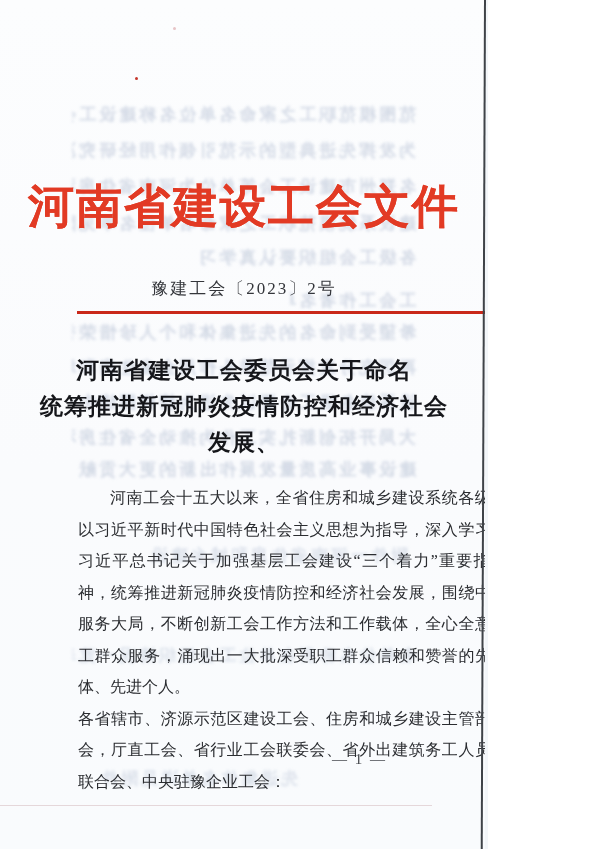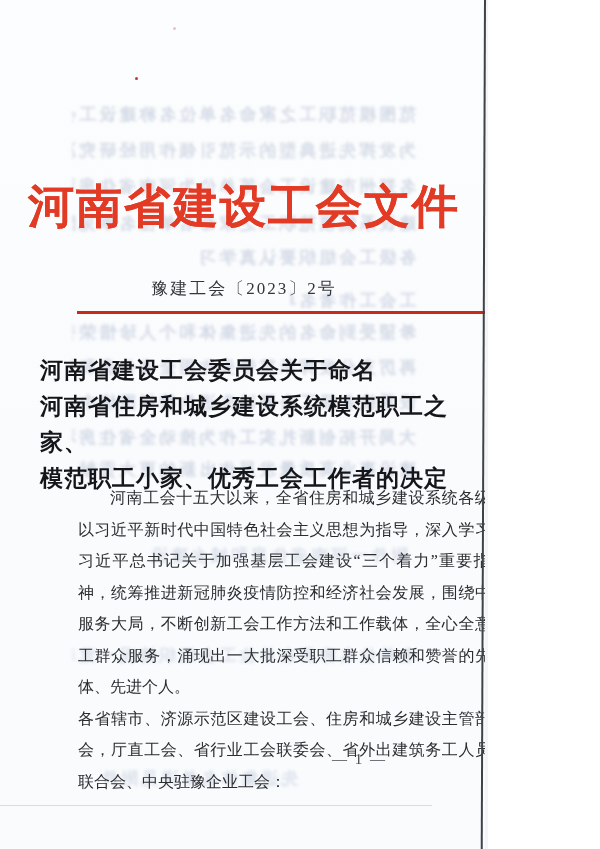--- a/index.html
+++ b/index.html
@@ -50,20 +50,21 @@
     color:#34363b;
   }
   .red-rule{
     position:absolute;z-index:2;top:311px;left:77px;width:447px;height:3px;
     background:#c9281a;
   }
 
   
   .doc-title{
     position:absolute;z-index:2;top:353px;left:40px;right:40px;
+    text-align:center;
     font-size:23px;font-weight:700;line-height:36px;letter-spacing:1px;
     color:#15161a;
   }
 
   
   .body-text{
     position:absolute;z-index:2;top:482px;left:78px;width:446px;
     font-size:16px;line-height:31.5px;
     color:#2b2d31;
     text-align:justify;
@@ -116,22 +117,21 @@
     <div class="bleed-line">名单位名称所在单位工会组织情况一览表如下</div>
     <div class="bleed-line">先进集体名单详见附件</div>
   </div>
 
   <div class="red-title">河南省建设工会文件</div>
   <div class="doc-number">豫建工会〔2023〕2号</div>
   <div class="red-rule"></div>
 
   <div class="doc-title">
     <div class="doc-title-line">河南省建设工会委员会关于命名</div>
-    <div class="doc-title-line">河南省住房和城乡建设系统模范职工之家、</div>
-    <div class="doc-title-line">模范职工小家、优秀工会工作者的决定</div>
+    <div class="doc-title-line">统筹推进新冠肺炎疫情防控和经济社会发展、</div>
   </div>
 
   <div class="body-text">
     <p class="para indent">河南工会十五大以来，全省住房和城乡建设系统各级工会以习近平新时代中国特色社会主义思想为指导，深入学习贯彻习近平总书记关于加强基层工会建设“三个着力”重要指示精神，统筹推进新冠肺炎疫情防控和经济社会发展，围绕中心、服务大局，不断创新工会工作方法和工作载体，全心全意为职工群众服务，涌现出一大批深受职工群众信赖和赞誉的先进集体、先进个人。</p>
     <p class="para">各省辖市、济源示范区建设工会、住房和城乡建设主管部门工会，厅直工会、省行业工会联委会、省外出建筑务工人员工会联合会、中央驻豫企业工会：</p>
   </div>
 
   <div class="page-number">— 1 —</div>
 
   <div class="edge-strip"></div>

